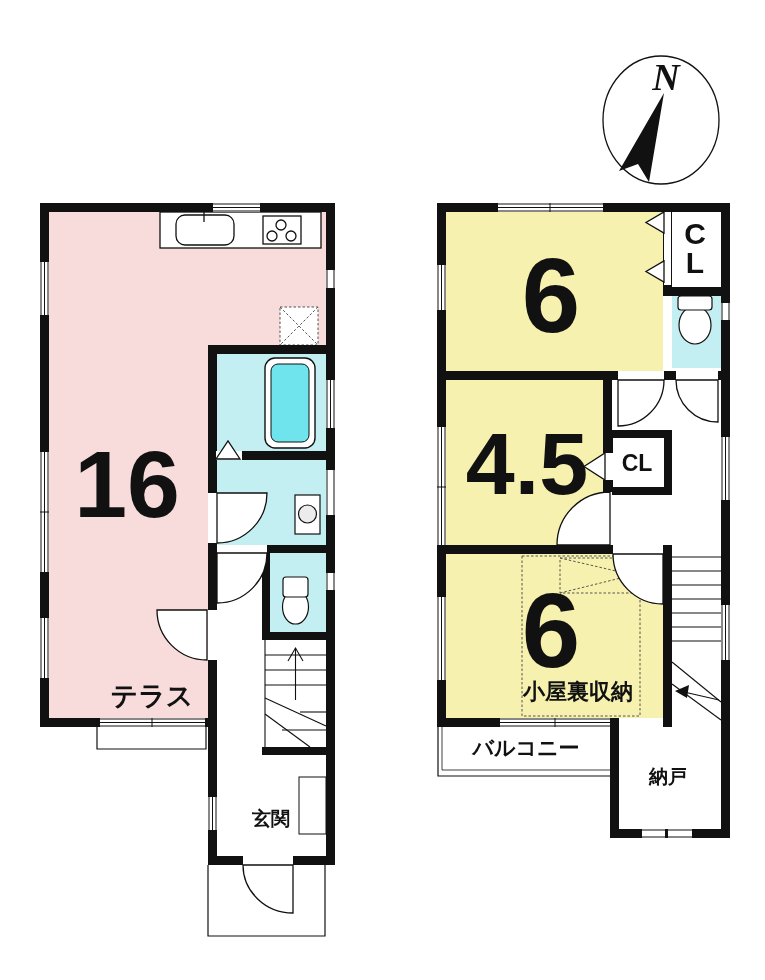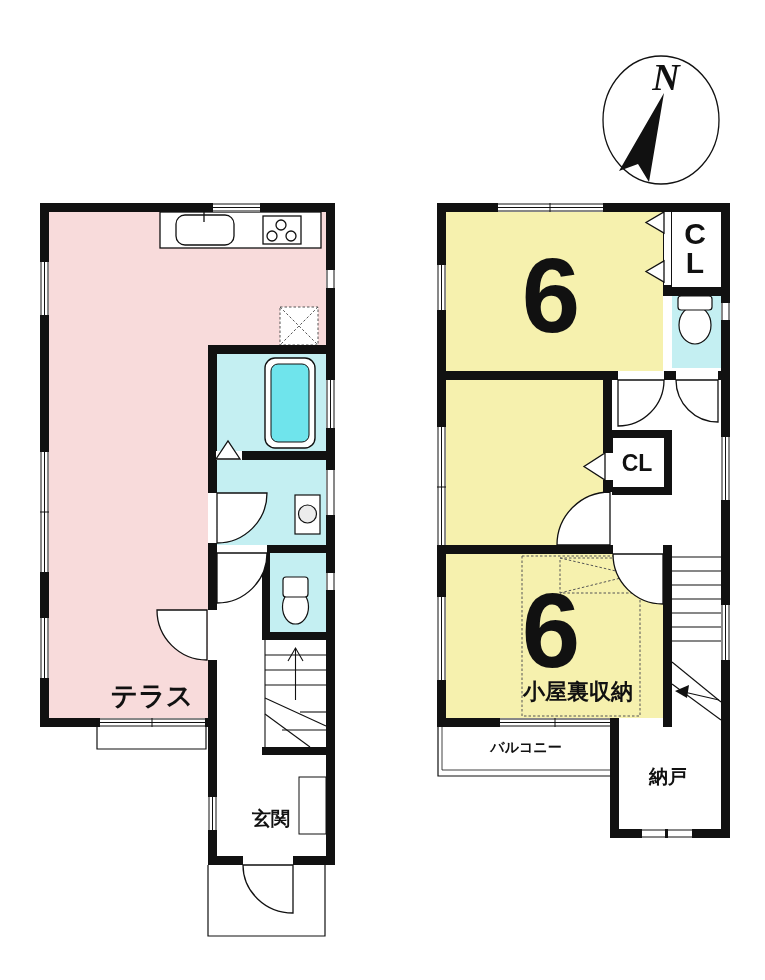--- a/index.html
+++ b/index.html
@@ -313,23 +313,25 @@
   </g>
 
   <g>
     <ellipse cx="661" cy="120" rx="58" ry="64" fill="none" stroke="#111" stroke-width="1.3"></ellipse>
     <polygon points="664,93 619,171 638,164 649,182" fill="#111"></polygon>
   </g>
 </svg>
 
 <div class="lbl lbl-north" style="left:666px;top:77px;font-size:38px;">N</div>
 
+<div class="lbl" style="left:127px;top:484px;font-size:95px;">16</div>
 <div class="lbl" style="left:152px;top:696px;font-size:27px;">テラス</div>
 <div class="lbl" style="left:271px;top:818px;font-size:19px;">玄関</div>
 
 <div class="lbl" style="left:551px;top:295px;font-size:105px;">6</div>
 <div class="lbl lbl-stack" style="left:695px;top:248px;font-size:30px;">CL</div>
+<div class="lbl" style="left:527px;top:464px;font-size:88px;">4.5</div>
 <div class="lbl" style="left:637px;top:463px;font-size:23px;">CL</div>
 <div class="lbl" style="left:551px;top:630px;font-size:105px;">6</div>
 <div class="lbl" style="left:578px;top:692px;font-size:22px;">小屋裏収納</div>
-<div class="lbl" style="left:526px;top:747px;font-size:14px;">バルコニー</div>
+<div class="lbl" style="left:526px;top:747px;font-size:21px;">バルコニー</div>
 <div class="lbl" style="left:668px;top:776px;font-size:19px;">納戸</div>
 </div>
 
 </body></html>

